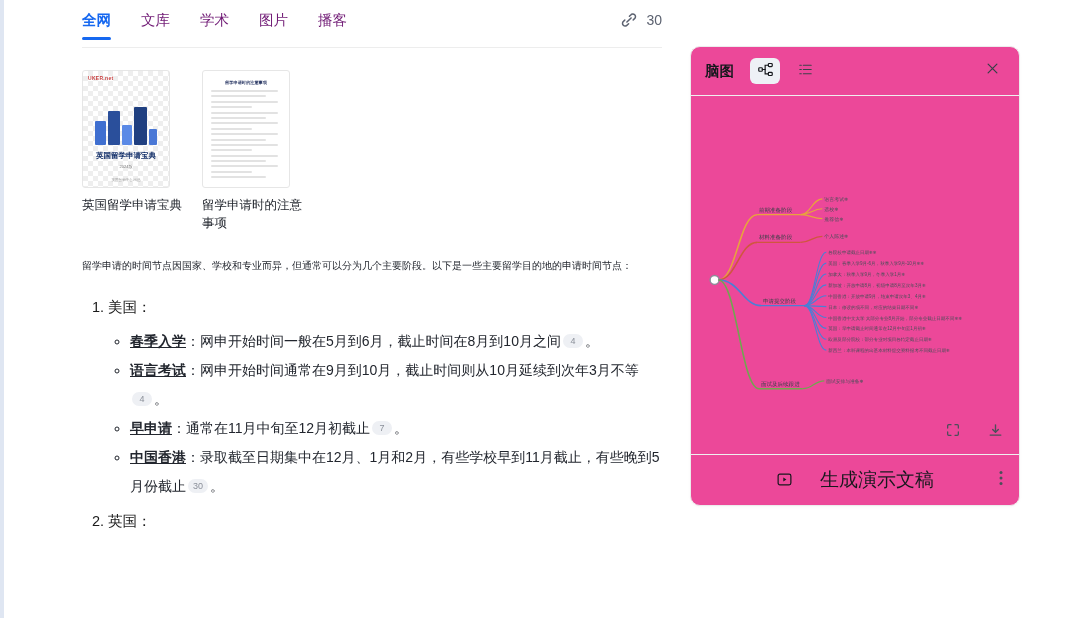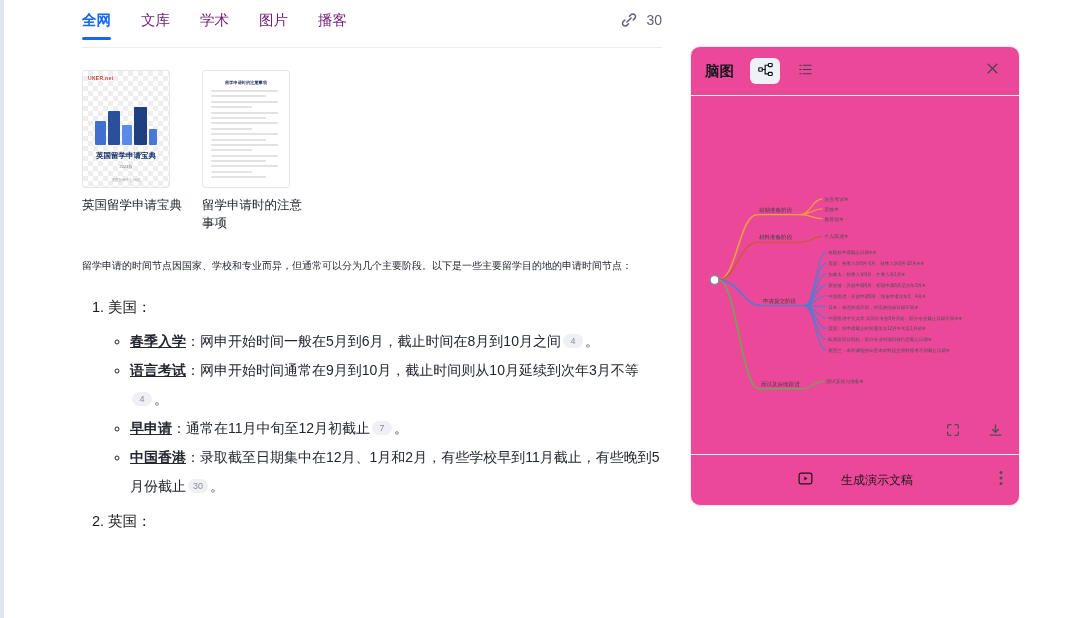--- a/index.html
+++ b/index.html
@@ -321,23 +321,23 @@
   .panel-foot {
     height: 50px;
     border-top: 1px solid #f0f0f0;
     display: flex;
     align-items: center;
     justify-content: center;
     position: relative;
   }
   .gen-btn {
     display: flex;
-    align-items: center;
+    align-items: flex-end;
     gap: 27px;
-    font-size: 12px;
+    font-size: 19px;
     color: #16181d;
     cursor: pointer;
     font-weight: 500;
   }
   .more-btn {
     position: absolute;
     right: 16px;
     top: 50%;
     transform: translateY(-50%);
     cursor: pointer;

